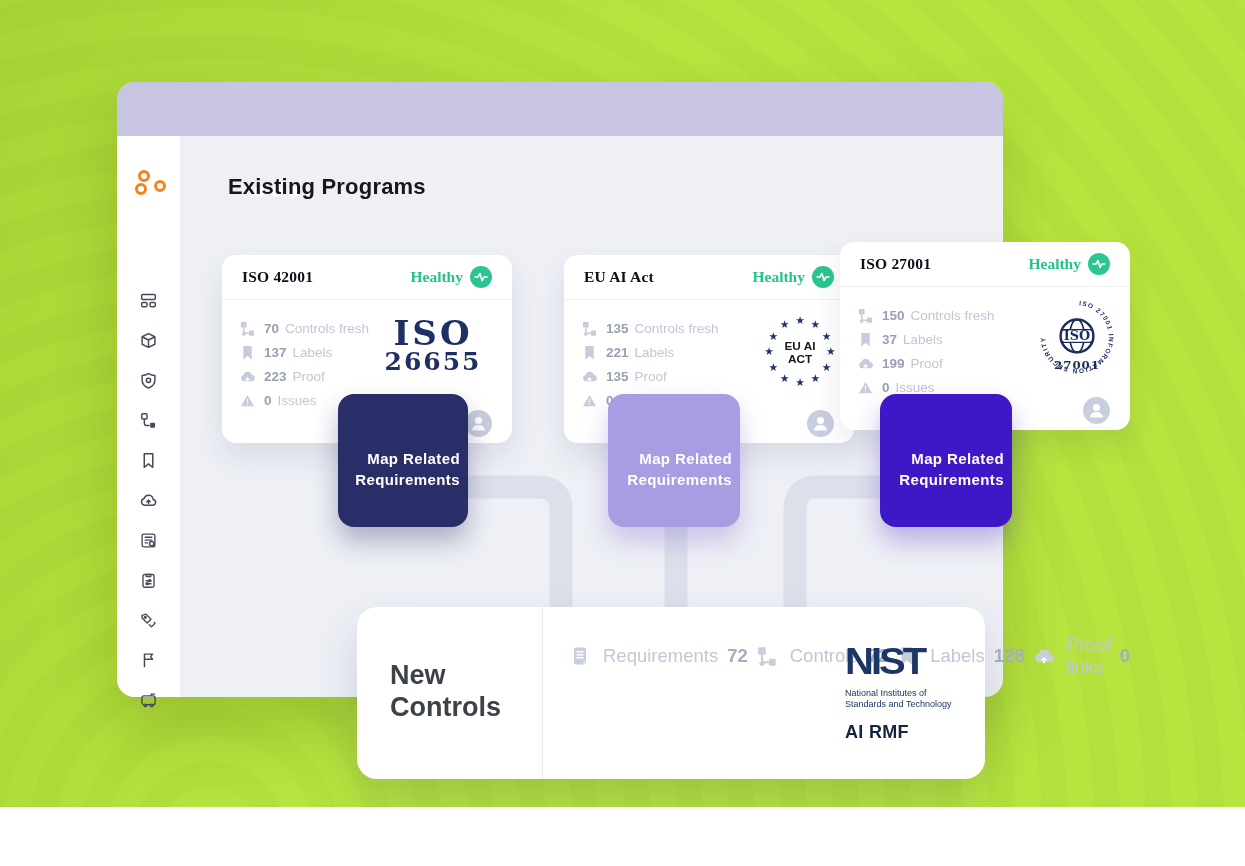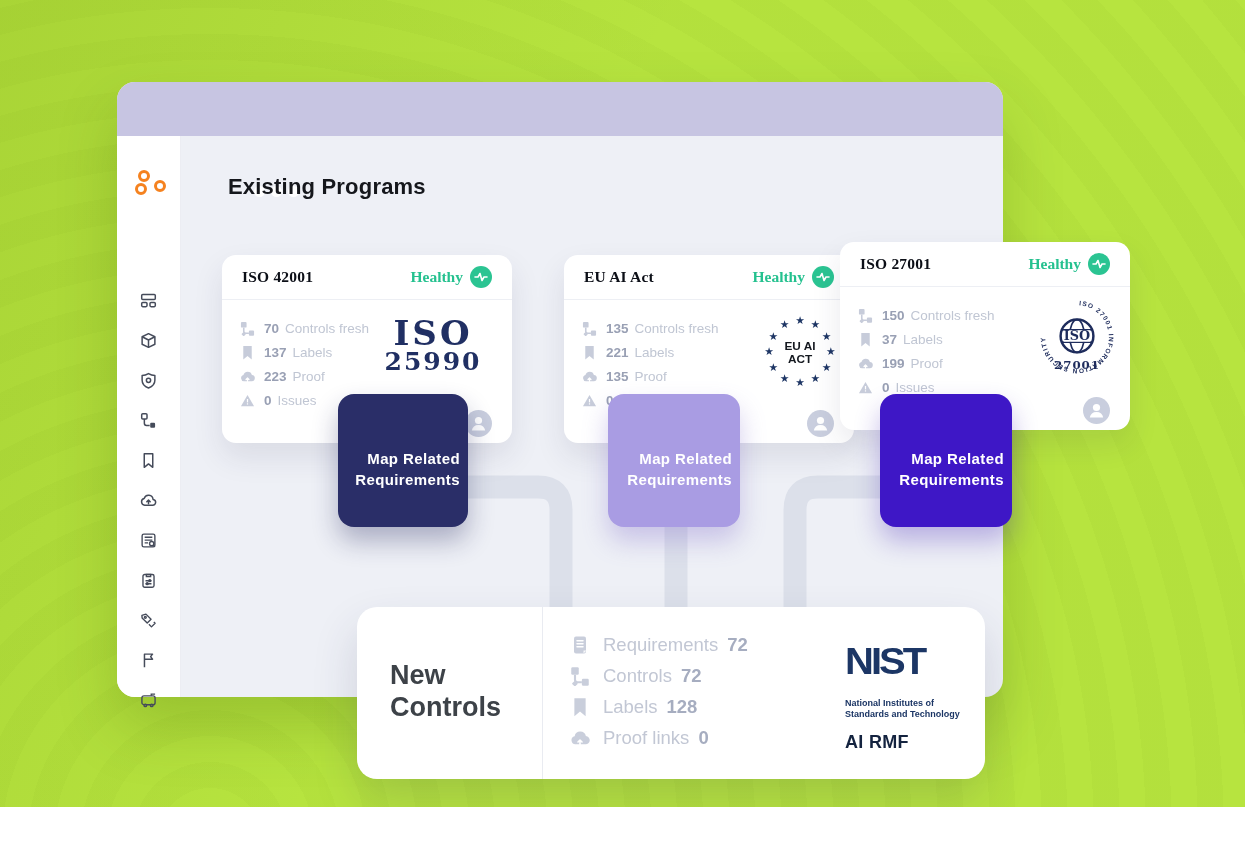--- a/index.html
+++ b/index.html
@@ -56,29 +56,29 @@
     display:block;vertical-align:top;}
   .btn-navy{left:338px;top:394px;background:#2a2e68;box-shadow:0 14px 26px rgba(30,34,90,.32);}
   .btn-lilac{left:608px;top:394px;width:132px;background:#a99ce3;box-shadow:0 14px 26px rgba(120,100,200,.32);}
   .btn-indigo{left:880px;top:394px;width:132px;background:#3e17c6;box-shadow:0 14px 26px rgba(60,25,180,.30);}
   
   .ncard{position:absolute;left:357px;top:607px;width:628px;height:172px;background:#fff;border-radius:20px;
     box-shadow:0 22px 46px rgba(45,50,90,.16);}
   .ncard-title{position:absolute;left:33px;top:52px;width:150px;font-size:27px;font-weight:700;
     color:#3d4248;line-height:1.2;}
   .vdivider{position:absolute;left:185px;top:0;bottom:0;width:1px;background:#e9ebf1;}
-  .nstats{position:absolute;left:213px;top:27px;display:flex;flex-direction:column;gap:9px;}
+  .nstats{position:absolute;left:213px;top:27px;display:flex;flex-direction:row;gap:9px;}
   .nstat-row{display:flex;align-items:center;gap:13px;font-size:18.5px;line-height:22px;}
   .nstat-ic{width:20px;height:20px;color:#c9cedb;flex:0 0 20px;}
   .nstat-ic svg{width:20px;height:20px;display:block;}
   .nstat-l{color:#c2c7d4;}
   .nstat-v{font-weight:700;color:#a6adc0;margin-left:-4px;}
   .nist{position:absolute;left:488px;top:40px;width:120px;color:#1c3665;}
   .nist-word{font-size:40px;font-weight:800;letter-spacing:-3px;line-height:.8;transform:scaleY(.9);transform-origin:left top;}
-  .nist-tag{margin-top:19px;font-size:9px;font-weight:700;line-height:1.25;}
+  .nist-tag{margin-top:9px;font-size:9px;font-weight:400;line-height:1.25;}
   .nist-prog{margin-top:11px;font-size:18px;font-weight:800;letter-spacing:.3px;color:#14233f;}
 </style>
 </head>
 <body>
 
 <svg width="0" height="0" style="position:absolute">
   <defs>
 
     <symbol id="s-flow" viewBox="0 0 16 16">
       <rect x="1" y="1" width="6" height="6" rx="1" fill="currentColor"></rect>
@@ -312,21 +312,21 @@
             <svg>
               <use href="#s-warn"></use>
             </svg>
           </span>
           <span class="stat-v">0</span>
           <span class="stat-l">Issues</span>
         </div>
     </div>
     <div class="iso-logo">
       <div class="iso-top">ISO</div>
-      <div class="iso-bot">25990</div>
+      <div class="iso-bot">26655</div>
     </div>
     <div class="avatar">
         <svg>
           <use href="#s-person"></use>
         </svg>
       </div>
   </div>
 
   <div class="pcard" style="left:564px;top:255px">
     <div class="pcard-head">

